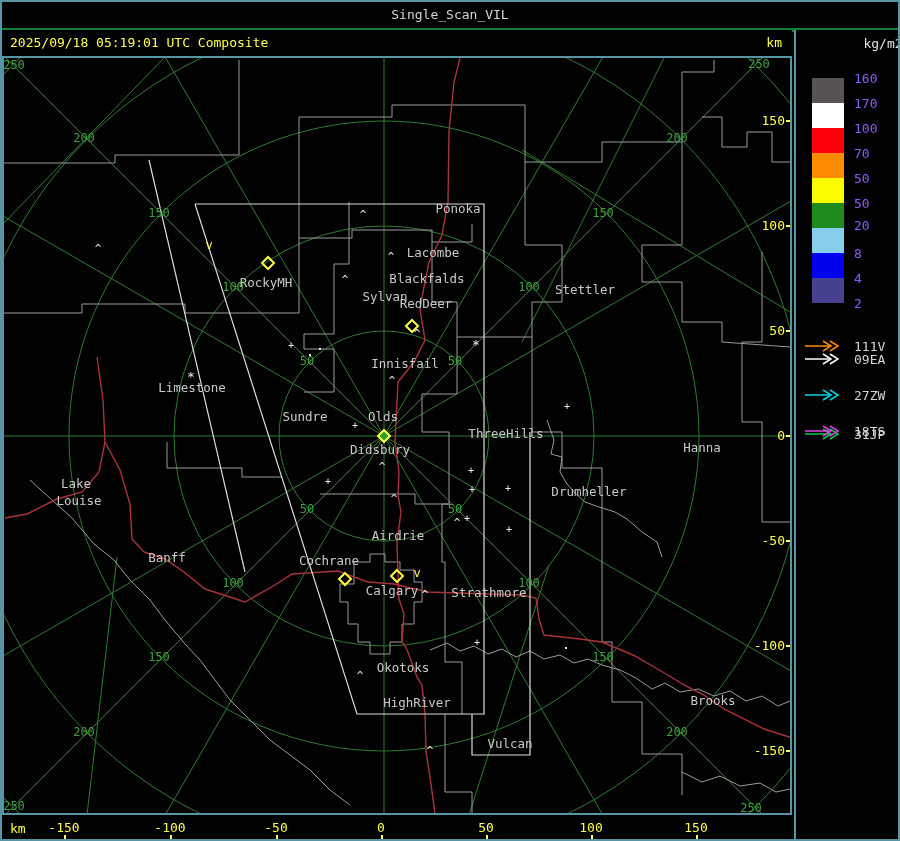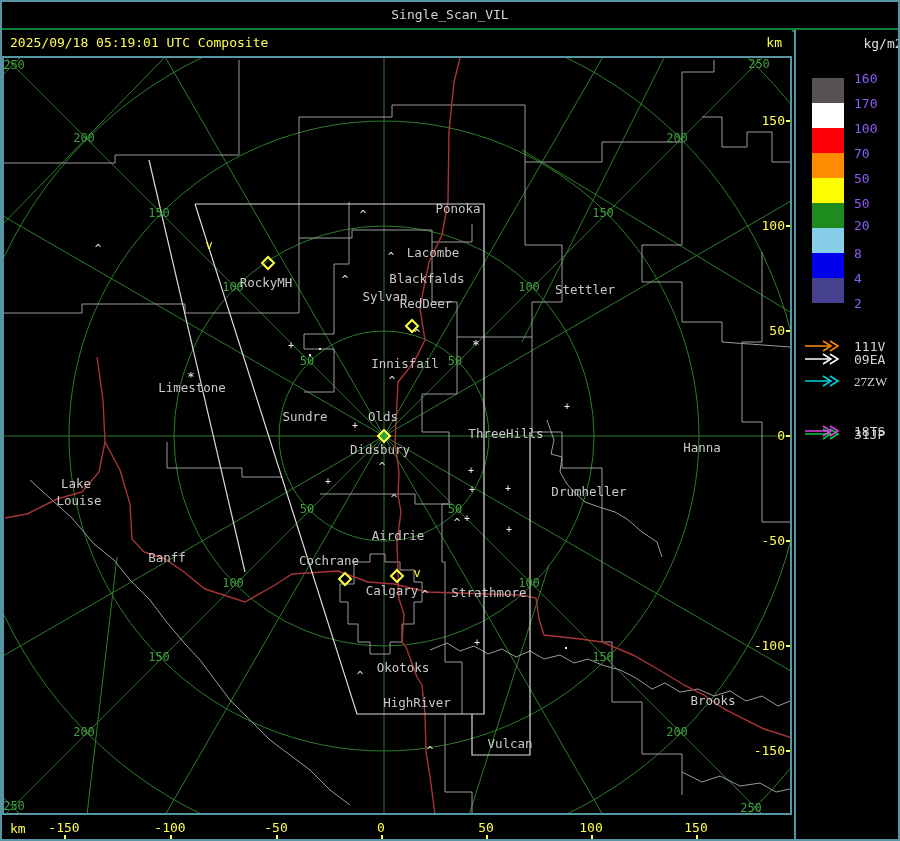--- a/index.html
+++ b/index.html
@@ -233,21 +233,21 @@
         <span class="radar-id">09EA</span>
       </div>
       <div class="radar-row" style="top: 307px;">
         <svg width="40" height="13">
           <line x1="1" y1="6" x2="25" y2="6" stroke="#ff8c00" stroke-width="1.5"></line>
           <polyline points="19,1 27,6 19,11" fill="none" stroke="#ff8c00" stroke-width="1.5"></polyline>
           <polyline points="26,1 34,6 26,11" fill="none" stroke="#ff8c00" stroke-width="1.5"></polyline>
         </svg>
         <span class="radar-id">111V</span>
       </div>
-      <div class="radar-row" style="top: 342px; font-family: Liberation Serif, serif;">
+      <div class="radar-row" style="top: 356px;">
         <svg width="40" height="13">
           <line x1="1" y1="6" x2="25" y2="6" stroke="#00d5e5" stroke-width="1.5"></line>
           <polyline points="19,1 27,6 19,11" fill="none" stroke="#00d5e5" stroke-width="1.5"></polyline>
           <polyline points="26,1 34,6 26,11" fill="none" stroke="#00d5e5" stroke-width="1.5"></polyline>
         </svg>
         <span class="radar-id">27ZW</span>
       </div>
       <div class="radar-row" style="top: 367px; margin-top: 28px;">
         <svg width="40" height="13">
           <line x1="1" y1="6" x2="25" y2="6" stroke="#00cc44" stroke-width="1.5"></line>

